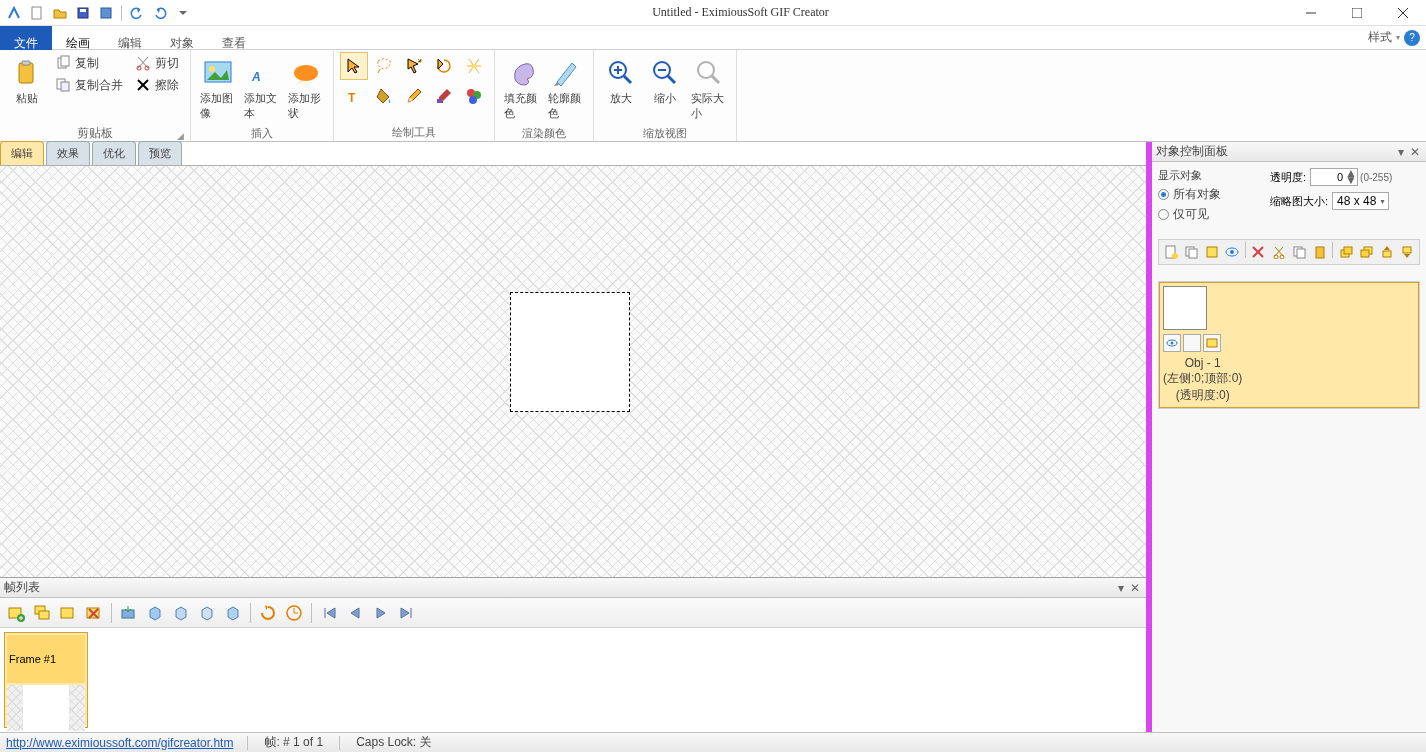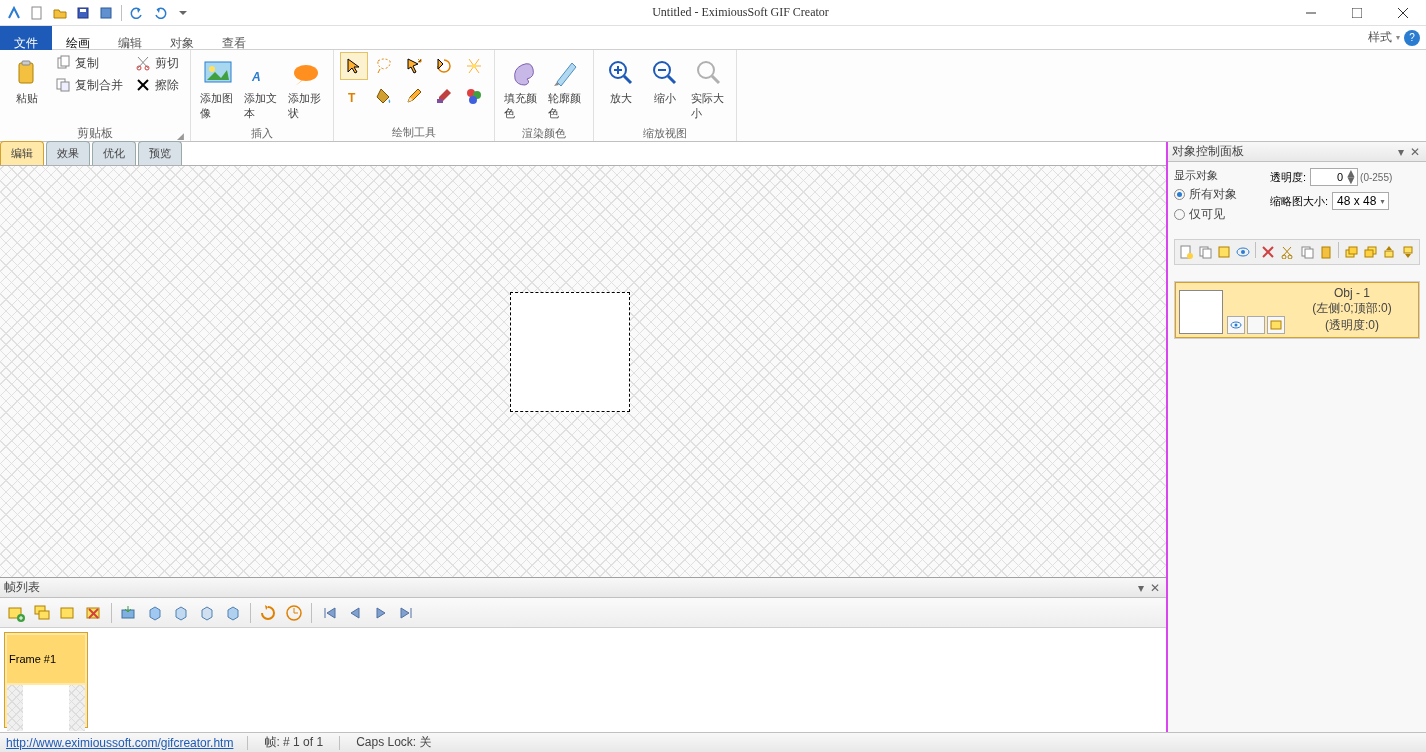--- a/index.html
+++ b/index.html
@@ -62,38 +62,38 @@
 .ftsep { width: 1px; height: 20px; background: #c0c0c0; margin: 0 3px; }
 .frame-strip { height: 104px; background: #fff; padding: 4px; display: flex; gap: 4px; overflow-x: auto; }
 .frame-item { width: 84px; border: 1px solid #d4a030; background: #ffe8a8; display: flex; flex-direction: column; padding: 2px; cursor: pointer; }
 .frame-item .fhead { font-size: 11px; background: #ffd870; padding: 18px 2px; }
 .frame-item .fthumb { flex: 1; margin: 2px 0; background-color: #f0f0f0; background-image: repeating-linear-gradient(45deg,#ddd 0 1px,transparent 1px 6px),repeating-linear-gradient(-45deg,#ddd 0 1px,transparent 1px 6px); display: flex; align-items: center; justify-content: center; }
 .frame-item .fthumb-inner { width: 46px; height: 46px; background: #fff; }
 .frame-item .ftime { font-size: 10px; text-align: center; display: flex; align-items: center; justify-content: center; gap: 2px; }
 .clock { color: #c04040; }
 
 
-.right-panel { width: 260px; border-left: 2px solid #d946ef; display: flex; flex-direction: column; background: #f8f8f8; }
+.right-panel { width: 280px; border-left: 6px solid #d946ef; display: flex; flex-direction: column; background: #f8f8f8; }
 .rp-body { padding: 6px; display: flex; flex-direction: column; gap: 16px; }
 .rp-groups { display: flex; gap: 6px; }
 .rp-g1 { flex: 1; display: flex; flex-direction: column; gap: 3px; }
 .rp-g2 { width: 150px; display: flex; flex-direction: column; gap: 6px; }
 .rp-g2-row { display: flex; align-items: center; gap: 4px; }
 .radio { display: flex; align-items: center; gap: 4px; cursor: pointer; font-size: 11px; color: #444; }
 .radio .r { width: 11px; height: 11px; border: 1px solid #888; border-radius: 50%; display: flex; align-items: center; justify-content: center; }
 .radio.checked .r::after { content: ""; width: 5px; height: 5px; background: #2a7cd0; border-radius: 50%; }
 .num-input { display: flex; align-items: center; border: 1px solid #aaa; background: #fff; height: 18px; }
 .num-input input { width: 34px; border: none; text-align: right; padding: 0 2px; font-size: 11px; outline: none; }
 .num-input .spin { width: 12px; display: flex; flex-direction: column; font-size: 6px; line-height: 7px; text-align: center; color: #666; }
 .combo { border: 1px solid #aaa; background: #fff; height: 18px; display: flex; align-items: center; padding: 0 4px; gap: 4px; font-size: 11px; }
 .combo .cv { flex: 1; }
 .rp-toolbar { display: flex; gap: 1px; padding: 2px; border: 1px solid #d0d0d0; background: #f0f0f0; }
 .rpbtn { width: 20px; height: 20px; display: flex; align-items: center; justify-content: center; cursor: pointer; border: 1px solid transparent; }
 .obj-list { border: 1px solid #d0d0d0; background: #fff; }
-.obj-item { display: flex; align-items: flex-end; padding: 3px; gap: 4px; background: #ffe8a8; border: 1px solid #d4a030; cursor: pointer; }
+.obj-item { display: flex; align-items: flex-start; padding: 3px; gap: 4px; background: #ffe8a8; border: 1px solid #d4a030; cursor: pointer; flex-direction: column; }
 .obj-thumb { width: 44px; height: 44px; background: #fff; border: 1px solid #888; }
 .obj-mini { display: flex; gap: 2px; }
 .obj-mini-btn { width: 18px; height: 18px; border: 1px solid #aaa; background: #f8f8f8; display: flex; align-items: center; justify-content: center; cursor: pointer; }
 .obj-info { flex: 1; font-size: 10px; color: #444; text-align: center; }
 
 
 .statusbar { height: 20px; background: linear-gradient(#f8f8f8,#e8e8e8); border-top: 1px solid #c0c0c0; display: flex; align-items: center; font-size: 11px; color: #444; }
 .statusbar a { color: #1e5bb8; padding: 0 6px; }
 .status-sep { width: 1px; height: 14px; background: #c0c0c0; margin: 0 8px; }
 .status-item { padding: 0 8px; }

